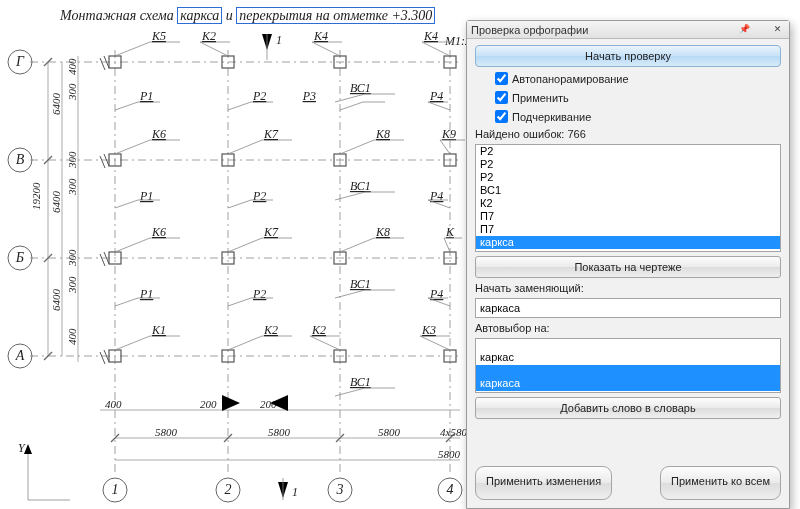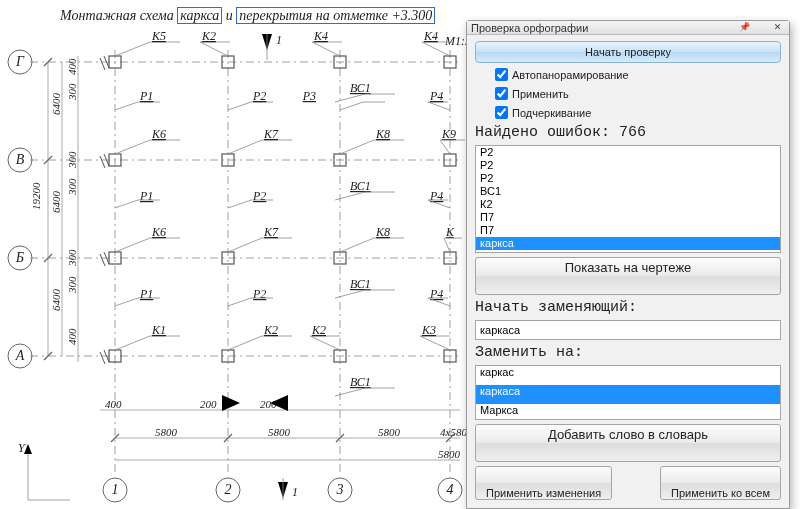--- a/index.html
+++ b/index.html
@@ -123,44 +123,43 @@
     border: 1px solid #8ab3d6;
     border-radius: 4px;
     font-size: 11px;
     color: #222;
     text-align: center;
     line-height: 20px;
     cursor: default;
   }
   .grey-btn {
     width: 100%;
-    height: 38px;
+    height: 22px;
     background: linear-gradient(#fdfdfd,#ebebeb 48%,#dddddd 52%,#efefef);
     border: 1px solid #a5a5a5;
     border-radius: 3px;
-    font-size: 13px;
+    font-size: 11px;
     color: #222;
     text-align: center;
     line-height: 20px;
     cursor: default;
   }
   .check-row {
     display: flex;
     align-items: center;
     gap: 4px;
     font-size: 11px;
     color: #222;
     height: 15px;
     padding-left: 20px;
   }
   .check-row input { margin:0; }
   .info {
-    font-size: 15px;
+    font-size: 11px;
     color: #222;
-    font-family: Liberation Mono, monospace;
   }
   .listbox {
     border: 1px solid #a5a5a5;
     background: #fff;
     height: 108px;
     overflow-y: scroll;
     font-size: 11px;
   }
   .listbox .item {
     padding: 0 4px;
@@ -181,39 +180,39 @@
     font-size: 11px;
   }
   .sugg {
     border: 1px solid #a5a5a5;
     background: #fff;
     height: 55px;
     overflow-y: scroll;
     font-size: 11px;
   }
   .sugg .item {
-    padding: 0 4px;
-    height: 19px;
+    padding: 12px 4px;
+    height: 26px;
     line-height: 13px;
   }
   .sugg .item.selected {
     background: #1e90ff;
     color: #fff;
   }
   .bottom-row {
     display: flex;
     justify-content: space-between;
     margin-top: auto;
   }
   .small-btn {
-    height: 22px;
-    padding: 16px 10px;
+    height: 34px;
+    padding: 4px 10px;
     background: linear-gradient(#fdfdfd,#ebebeb 48%,#dddddd 52%,#efefef);
     border: 1px solid #a5a5a5;
-    border-radius: 3px;
+    border-radius: 9px;
     font-size: 11px;
     color: #222;
     line-height: 20px;
     cursor: default;
   }
 </style>
 </head>
 <body>
 
 <div class="drawing">
@@ -507,21 +506,21 @@
         <div class="item">П7</div>
         <div class="item selected">каркса</div>
         <div class="item">+3</div>
       </div>
 
     <div class="grey-btn">Показать на чертеже</div>
 
     <div class="info">Начать заменяющий:</div>
     <input class="textinput" type="text" value="каркаса" style="">
 
-    <div class="info">Заменить на:</div>
+    <div class="info">Автовыбор на:</div>
     <div class="sugg" id="sugglist">
         <div class="item">каркас</div>
         <div class="item selected">каркаса</div>
         <div class="item">Маркса</div>
       </div>
 
     <div class="grey-btn">Добавить слово в словарь</div>
 
     <div class="bottom-row">
       <div class="small-btn">Применить изменения</div>

